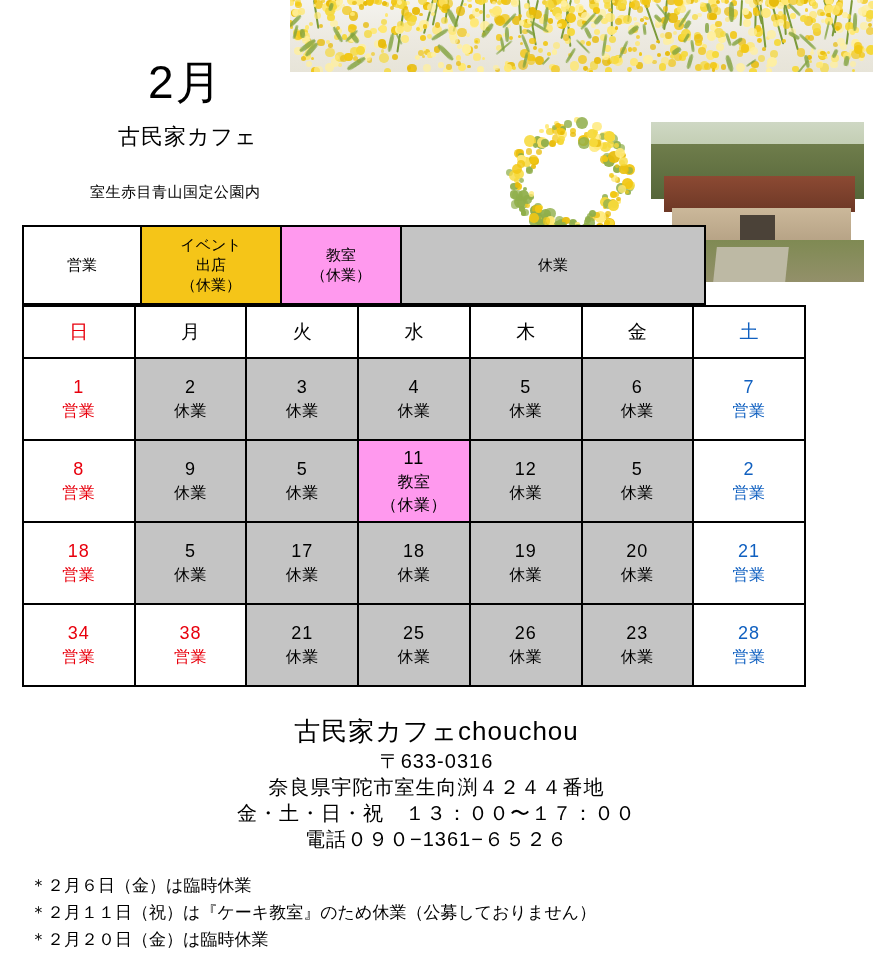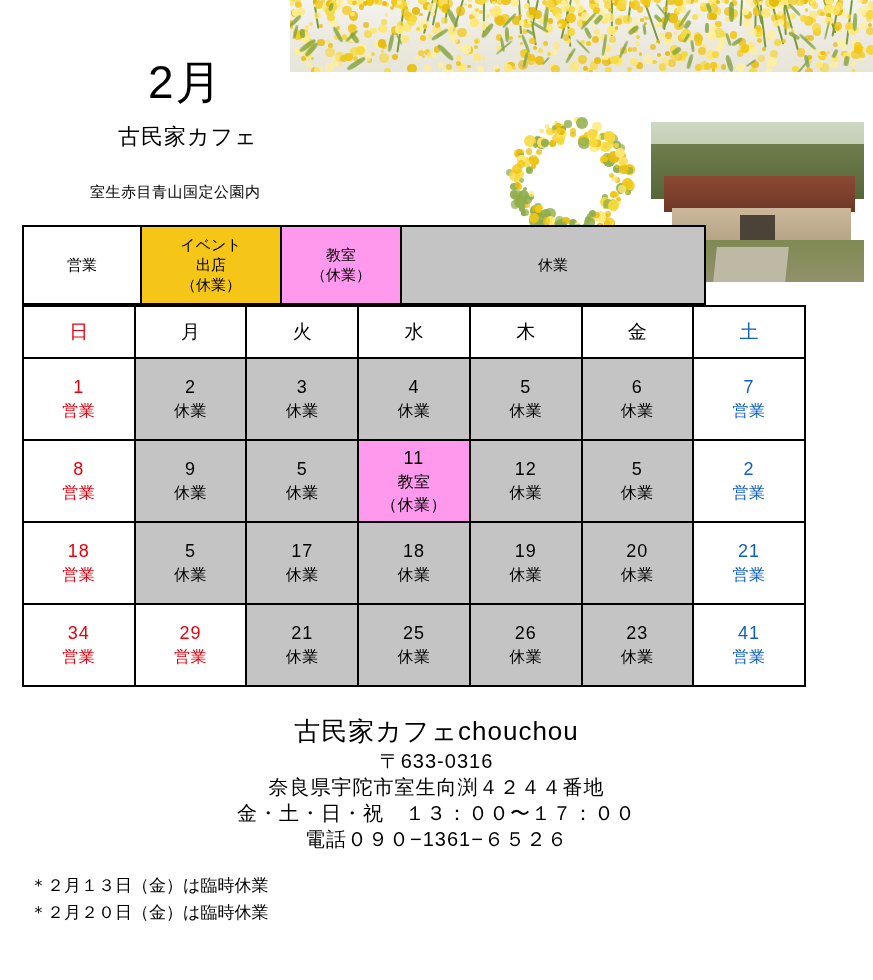--- a/index.html
+++ b/index.html
@@ -1277,49 +1277,50 @@
           <span class="cell-num">21</span>
           <span class="cell-lbl">営業</span>
         </td>
       </tr>
       <tr>
         <td class="bg-open t-red">
           <span class="cell-num">34</span>
           <span class="cell-lbl">営業</span>
         </td>
         <td class="bg-open t-red">
-          <span class="cell-num">29</span>
+          <span class="cell-num">38</span>
           <span class="cell-lbl">営業</span>
         </td>
         <td class="bg-closed t-blk">
           <span class="cell-num">21</span>
           <span class="cell-lbl">休業</span>
         </td>
         <td class="bg-closed t-blk">
           <span class="cell-num">25</span>
           <span class="cell-lbl">休業</span>
         </td>
         <td class="bg-closed t-blk">
           <span class="cell-num">26</span>
           <span class="cell-lbl">休業</span>
         </td>
         <td class="bg-closed t-blk">
           <span class="cell-num">23</span>
           <span class="cell-lbl">休業</span>
         </td>
         <td class="bg-open t-blue">
-          <span class="cell-num">41</span>
+          <span class="cell-num">28</span>
           <span class="cell-lbl">営業</span>
         </td>
       </tr>
     </tbody>
 </table>
 
 <div class="shop-name">古民家カフェchouchou</div>
 <div class="addr addr-1">〒633-0316</div>
 <div class="addr addr-2">奈良県宇陀市室生向渕４２４４番地</div>
 <div class="addr addr-3">金・土・日・祝　１３：００〜１７：００</div>
 <div class="addr addr-4">電話０９０−1361−６５２６</div>
 
 <div class="notes" id="notes-list">
-    <div>＊２月１３日（金）は臨時休業</div>
+    <div>＊２月６日（金）は臨時休業</div>
+    <div>＊２月１１日（祝）は『ケーキ教室』のため休業（公募しておりません）</div>
     <div>＊２月２０日（金）は臨時休業</div>
   </div>
 
 </body></html>

